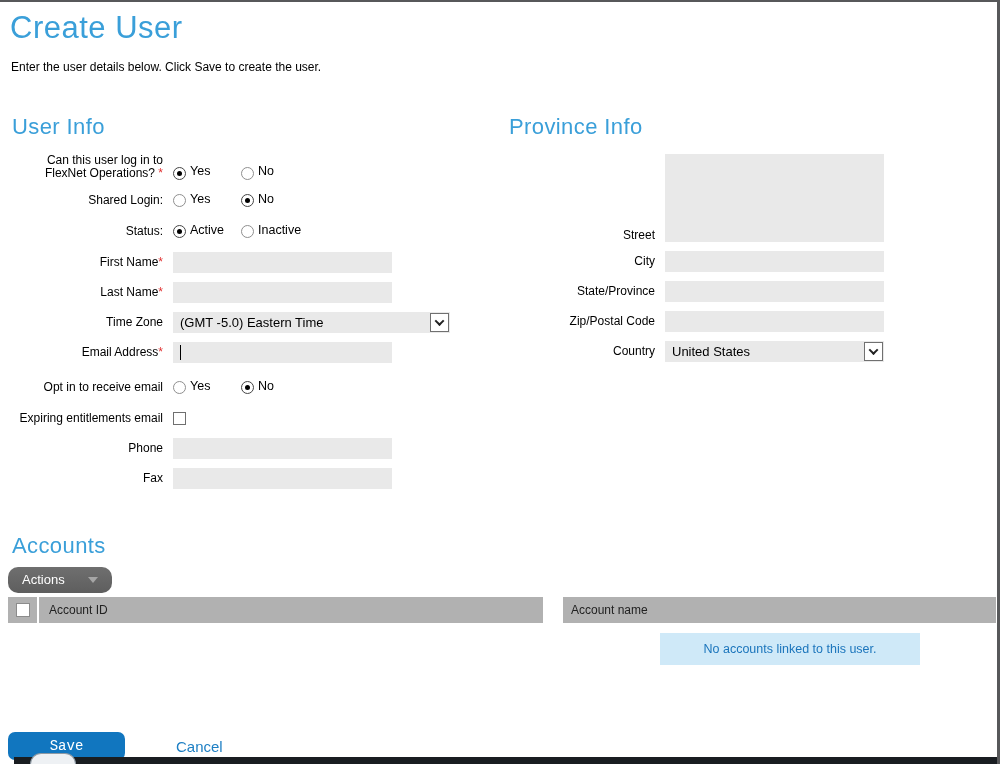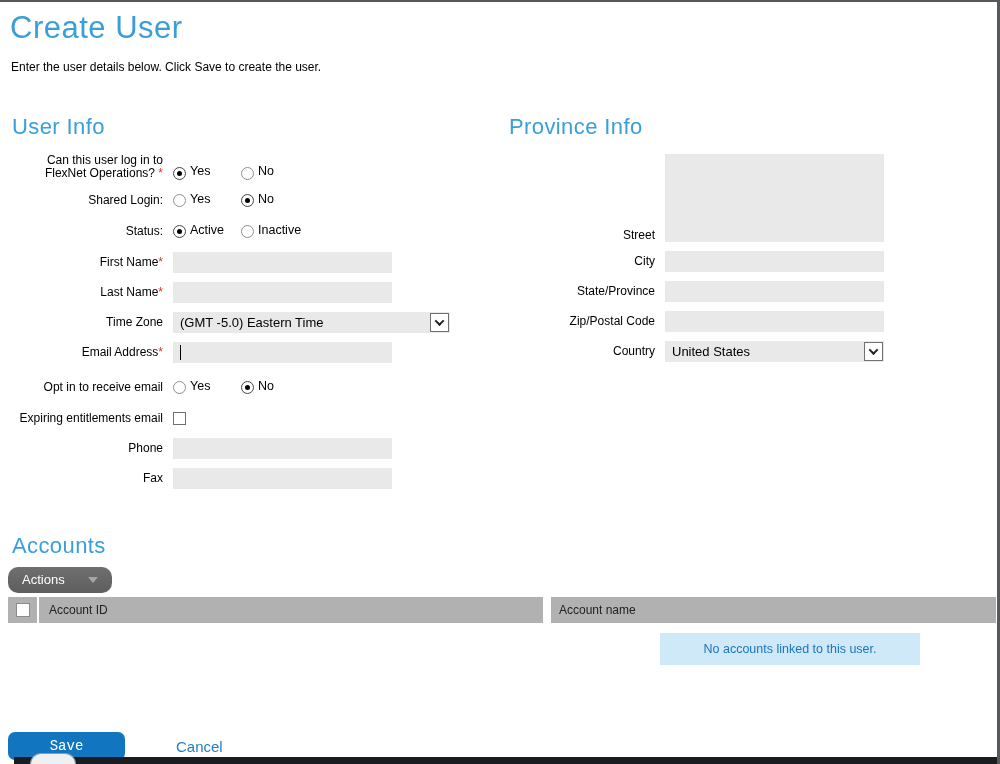--- a/index.html
+++ b/index.html
@@ -58,21 +58,21 @@
 
   .accounts-heading{margin:35px 0 0 4px}
   .actions-btn{display:inline-flex;align-items:center;gap:23px;background:linear-gradient(#6f6f6f,#5e5e5e);
                color:#fff;font-size:13px;padding:5px 14px 6px 14px;border-radius:10px;border:none;margin-top:8px;
                font-family:"Liberation Sans",sans-serif;cursor:pointer}
   .actions-caret{width:0;height:0;border-left:5px solid transparent;border-right:5px solid transparent;border-top:6px solid #a6a6a6}
 
   .table-header{display:flex;height:26px;margin-top:4px;width:988px}
   .cb-cell{width:29px;background:var(--table_header_bg);display:flex;align-items:center;justify-content:center;margin-right:2px}
   .cb-cell .cb{width:14px;height:14px;border-color:#8b8b8b}
-  .id-cell{width:504px;background:var(--table_header_bg);display:flex;align-items:center;padding-left:10px;font-size:12px;color:#222;margin-right:8px}
+  .id-cell{width:504px;background:var(--table_header_bg);display:flex;align-items:center;padding-left:10px;font-size:12px;color:#222;margin-right:20px}
   .name-cell{flex:1;background:var(--table_header_bag,var(--table_header_bg));display:flex;align-items:center;padding-left:8px;font-size:12px;color:#222}
 
   .empty-msg{width:260px;height:32px;background:var(--message_bg);color:var(--message_text);font-size:12.5px;
              display:flex;align-items:center;justify-content:center;margin:10px 0 0 652px}
 
   .footer{display:flex;align-items:center;margin-top:67px}
   .save-btn{width:117px;height:28px;background:var(--primary);color:#fff;font-size:14px;border:none;border-radius:7px;
             font-family:Liberation Mono, monospace;cursor:pointer}
   .cancel-link{margin-left:51px;color:var(--link);font-size:15px;text-decoration:none;cursor:pointer}
 

